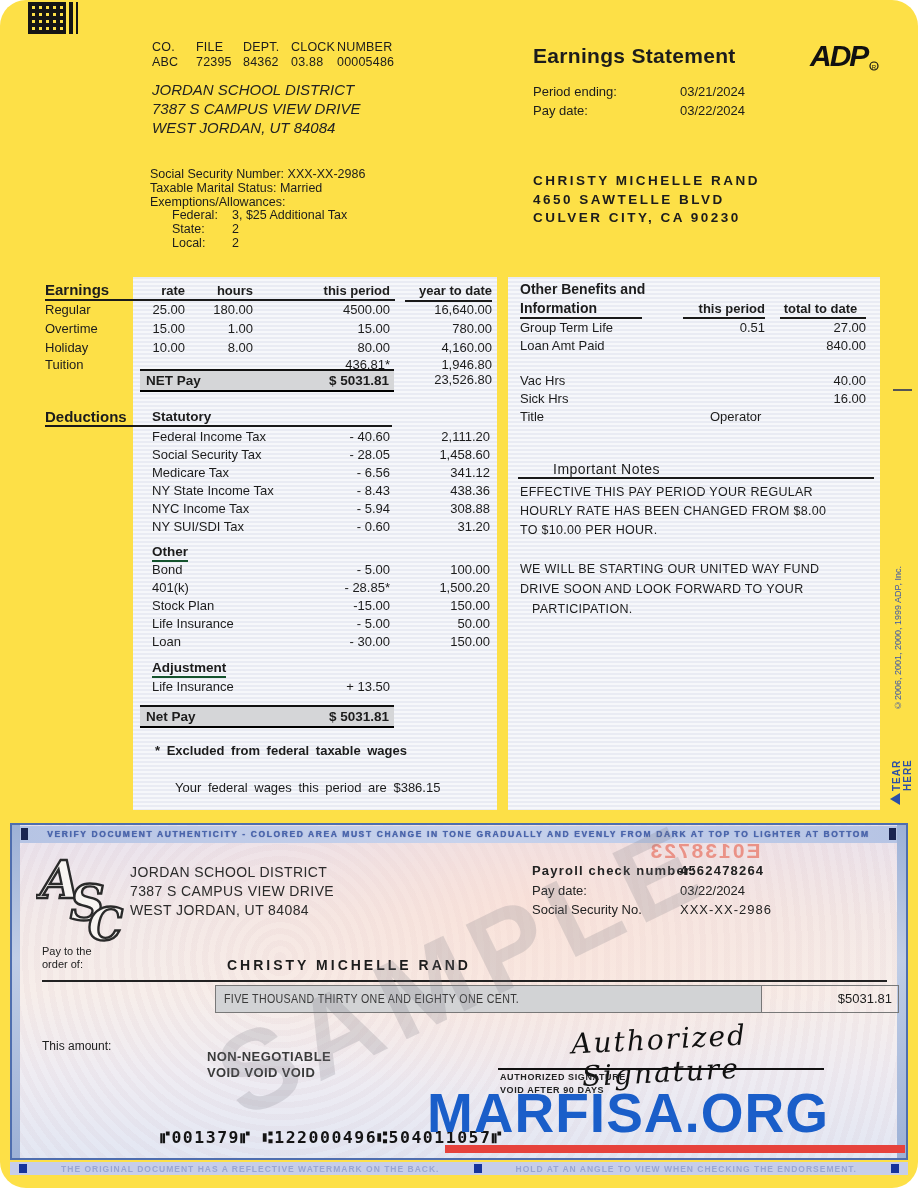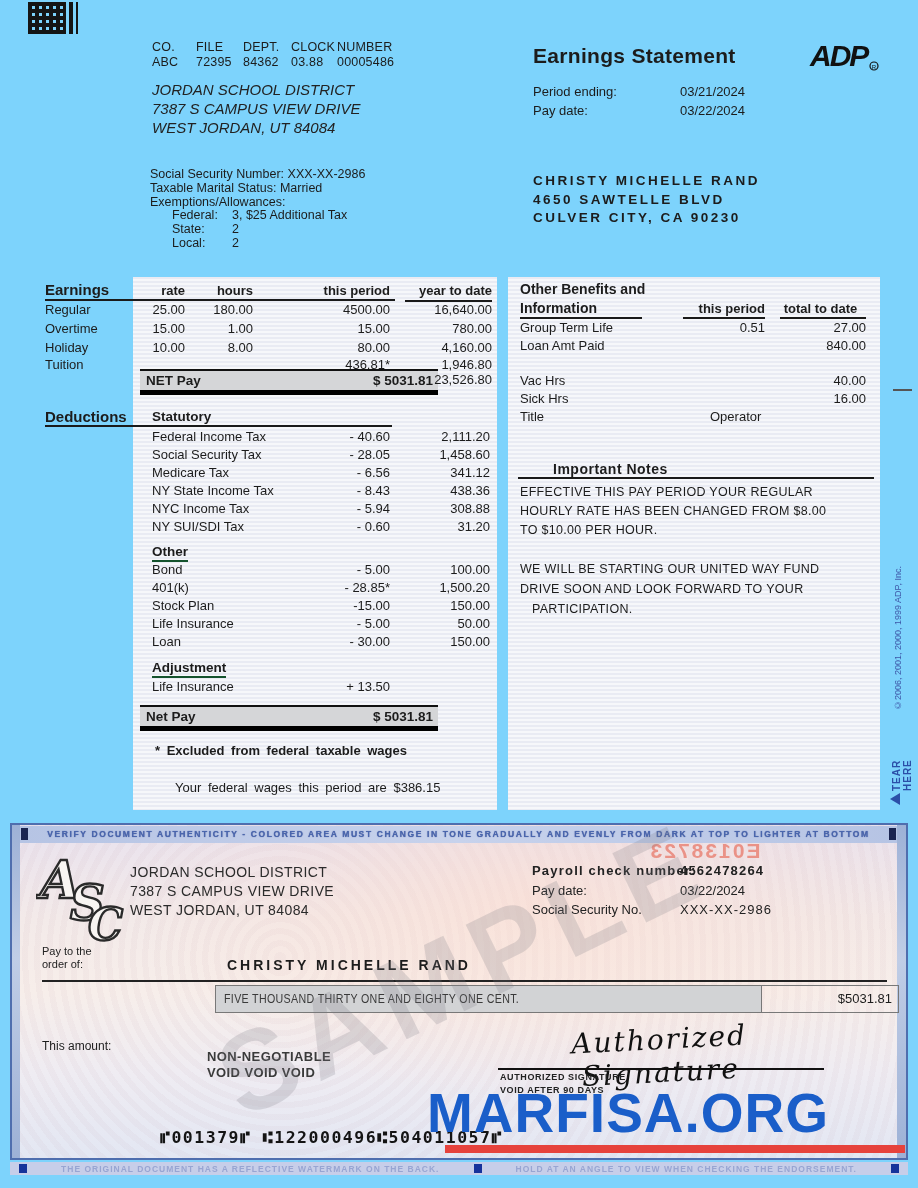--- a/index.html
+++ b/index.html
@@ -1,17 +1,17 @@
 <!DOCTYPE html>
 <html><head>
 <meta charset="utf-8">
 <style>
   html,body{margin:0;padding:0;background:#fff;}
-  #page{position:relative;width:918px;height:1188px;background:#7dd3fc;overflow:hidden;
-        font-family:"Liberation Sans",sans-serif;color:#1c1c1c;}
+  #page{position:relative;width:918px;height:1188px;background:#fde047;overflow:hidden;
+        font-family:"Liberation Sans",sans-serif;color:#1c1c1c;border-radius:26px;}
   .abs{position:absolute;}
   
   .reg-mark{left:28px;top:2px;width:38px;height:32px;
     background-image:repeating-linear-gradient(90deg,#151515 0 4px,transparent 4px 7px),
                      repeating-linear-gradient(0deg,#151515 0 4px,transparent 4px 7px);}
   .reg-bar1{left:69px;top:2px;width:4px;height:32px;background:#151515;}
   .reg-bar2{left:76px;top:2px;width:2px;height:32px;background:#151515;}
   
   .meta-row{left:152px;display:flex;font-size:12.5px;letter-spacing:.2px;}
   .meta-row span{display:inline-block;}
@@ -33,22 +33,22 @@
   .row447{left:45px;width:447px;height:17px;font-size:13px;}
   .row447 .cl{position:absolute;left:0;}
   .row447 .cr1{position:absolute;right:307px;}
   .row447 .cr2{position:absolute;right:239px;}
   .row447 .cr3{position:absolute;right:102px;}
   .row447 .cr4{position:absolute;right:0;}
   .row338{left:152px;width:338px;height:17px;font-size:13px;}
   .row338 .cl{position:absolute;left:0;}
   .row338 .ca{position:absolute;right:100px;}
   .row338 .cy{position:absolute;right:0;}
-  .netbox{left:140px;width:298px;height:19px;background:#d5d6d8;border-top:2px solid #111;
-          border-bottom:5px solid #000000;font-size:13.5px;font-weight:bold;line-height:19px;}
+  .netbox{left:140px;width:254px;height:19px;background:#d5d6d8;border-top:2px solid #111;
+          border-bottom:2px solid #000000;font-size:13.5px;font-weight:bold;line-height:19px;}
   .netbox .nl{position:absolute;left:6px;}
   .netbox .nv{position:absolute;right:5px;}
   .subhead{font-size:13.5px;font-weight:bold;border-bottom:2px solid #14532d;padding-bottom:1px;}
   .row346{left:520px;width:346px;height:17px;font-size:13px;}
   .row346 .cl{position:absolute;left:0;}
   .row346 .cp{position:absolute;right:101px;}
   .row346 .ct{position:absolute;right:0;}
   .notes-line{font-size:12.5px;letter-spacing:.3px;line-height:19.5px;}
   .vert{writing-mode:vertical-rl;transform:rotate(180deg);}
   .copyright{left:893px;top:545px;height:165px;font-size:9px;color:#3d57a8;}
@@ -305,21 +305,21 @@
       <span class="cl">Sick Hrs</span>
       <span class="ct">16.00</span>
     </div>
   <div class="abs row346" style="top:409px;">
       <span class="cl">Title</span>
       <span style="position:absolute;left:190px;">Operator</span>
     </div>
 
   <div class="abs side-dash"></div>
 
-  <div class="abs" style="left:520px;top:461px;font-size:14px;font-weight:bold;letter-spacing:.5px;padding-left:33px;">Important Notes</div>
+  <div class="abs" style="left:520px;top:461px;font-size:14px;font-weight:normal;letter-spacing:.5px;padding-left:33px;">Important Notes</div>
   <div class="abs hline" style="left:518px;top:477px;width:356px;height:2px;"></div>
   <div class="abs notes-line" style="left:520px;top:483px;">EFFECTIVE THIS PAY PERIOD YOUR REGULAR</div>
   <div class="abs notes-line" style="left:520px;top:502px;">HOURLY RATE HAS BEEN CHANGED FROM $8.00</div>
   <div class="abs notes-line" style="left:520px;top:521px;">TO $10.00 PER HOUR.</div>
   <div class="abs notes-line" style="left:520px;top:560px;">WE WILL BE STARTING OUR UNITED WAY FUND</div>
   <div class="abs notes-line" style="left:520px;top:580px;">DRIVE SOON AND LOOK FORWARD TO YOUR</div>
   <div class="abs notes-line" style="left:520px;top:600px;margin-left:12px;">PARTICIPATION.</div>
 
   <div class="abs vert copyright">©2006, 2001, 2000, 1999 ADP, Inc.</div>
   <div class="abs vert tearhere">TEAR HERE</div>

